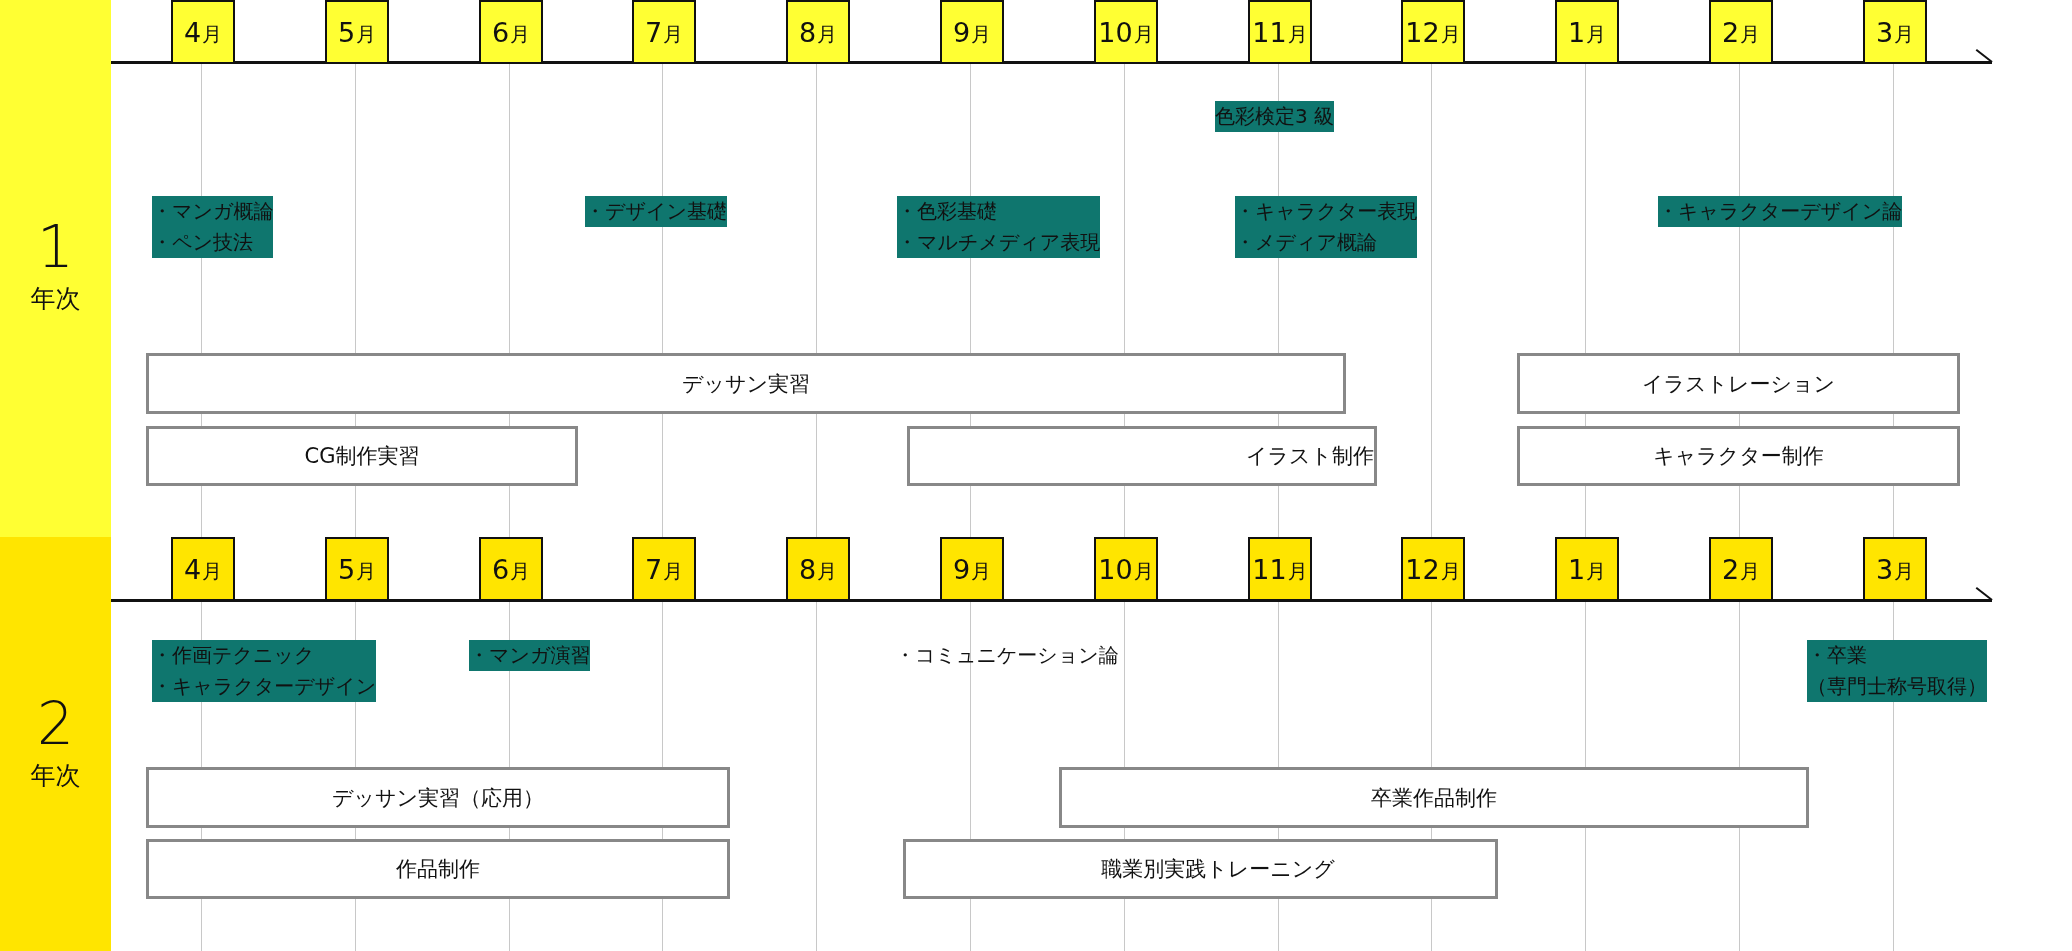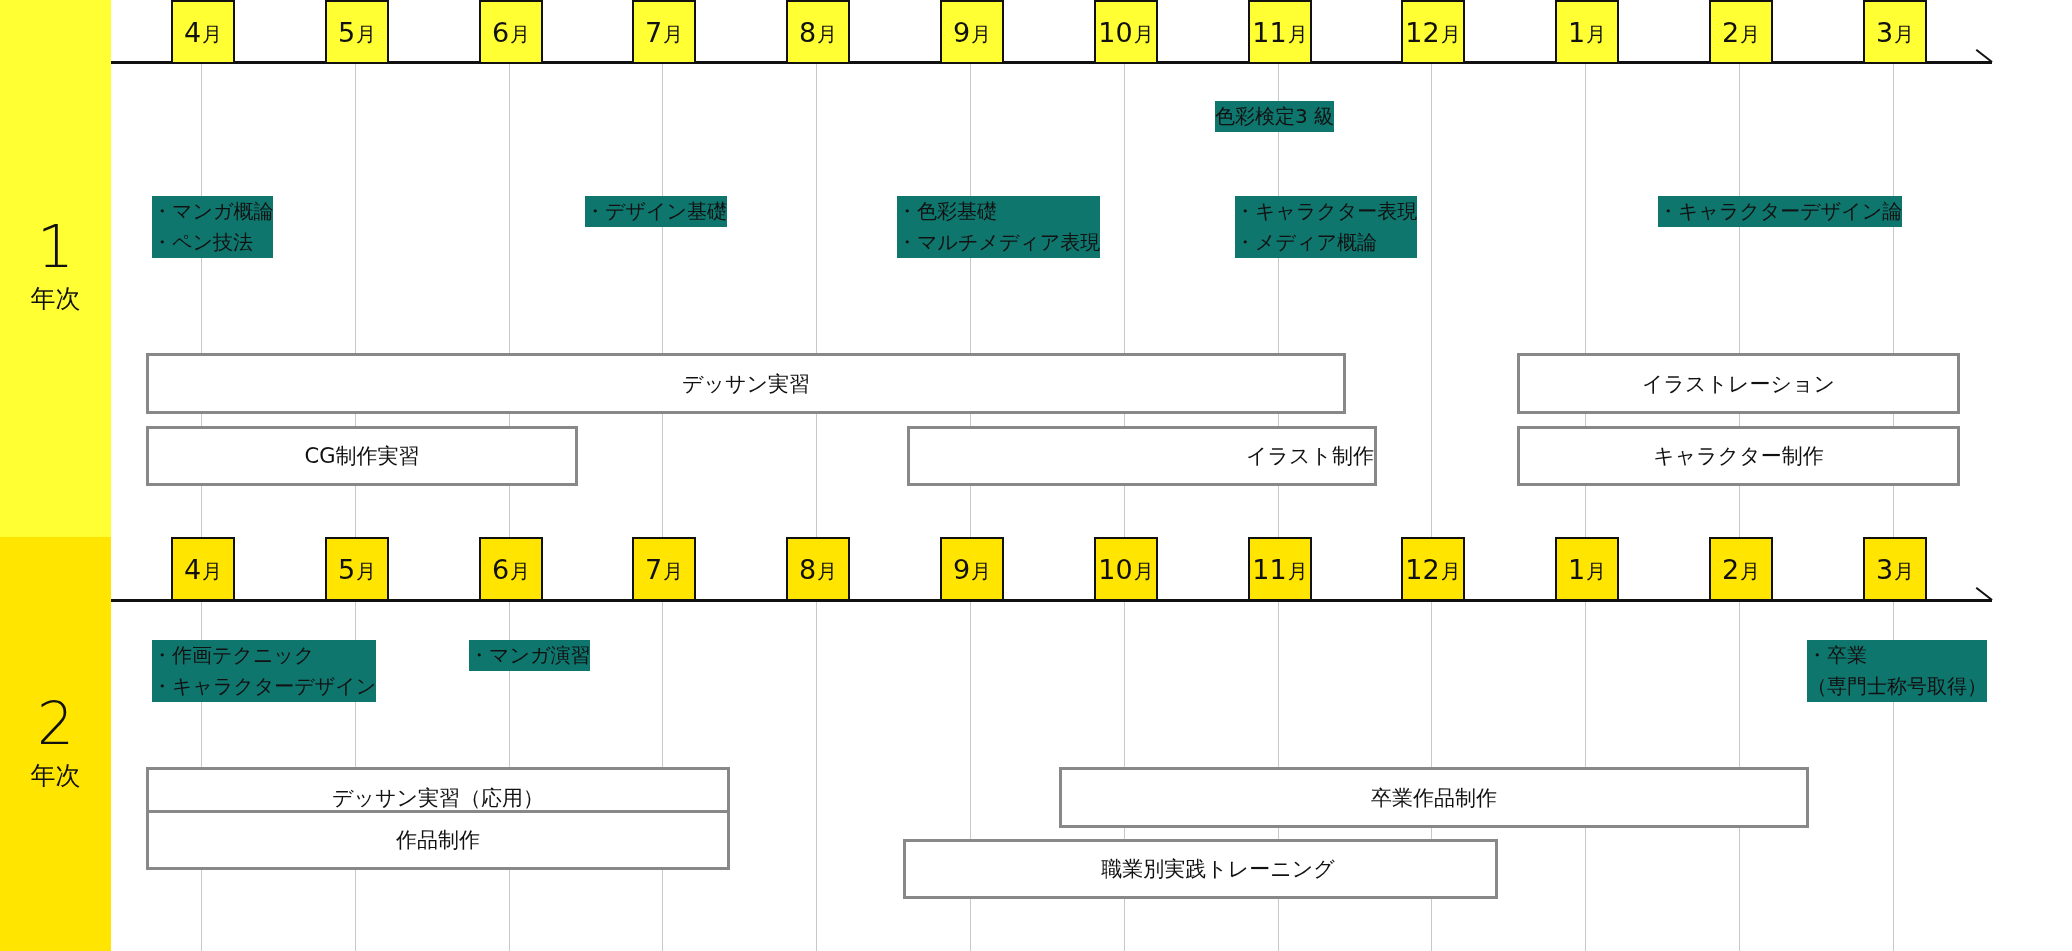--- a/index.html
+++ b/index.html
@@ -208,30 +208,31 @@
   </div>
 
 <div class="note" style="left:152px; top:640px;">
   <span class="note-line">・作画テクニック</span>
   <span class="note-line">・キャラクターデザイン</span>
 </div>
 <div class="note" style="left:469px; top:640px;">
   <span class="note-line">・マンガ演習</span>
 </div>
 <div class="note" style="left:895px; top:640px; background:transparent;">
+  <span class="note-line">・コミュニケーション論</span>
 </div>
 <div class="note" style="left:1807px; top:640px;">
   <span class="note-line">・卒業</span>
   <span class="note-line">（専門士称号取得）</span>
 </div>
 
 <div class="bar" style="left:146px; top:767px; width:584px; height:61px;">
     <span>デッサン実習（応用）</span>
   </div>
-<div class="bar" style="left:146px; top:810px; width:584px; height:60px;">
+<div class="bar" style="left:146px; top:839px; width:584px; height:60px;">
     <span>作品制作</span>
   </div>
 <div class="bar" style="left:1059px; top:767px; width:750px; height:61px;">
     <span>卒業作品制作</span>
   </div>
 <div class="bar" style="left:903px; top:839px; width:595px; height:60px;padding-left:35px;">
     <span>職業別実践トレーニング</span>
   </div>
 
 </body></html>

